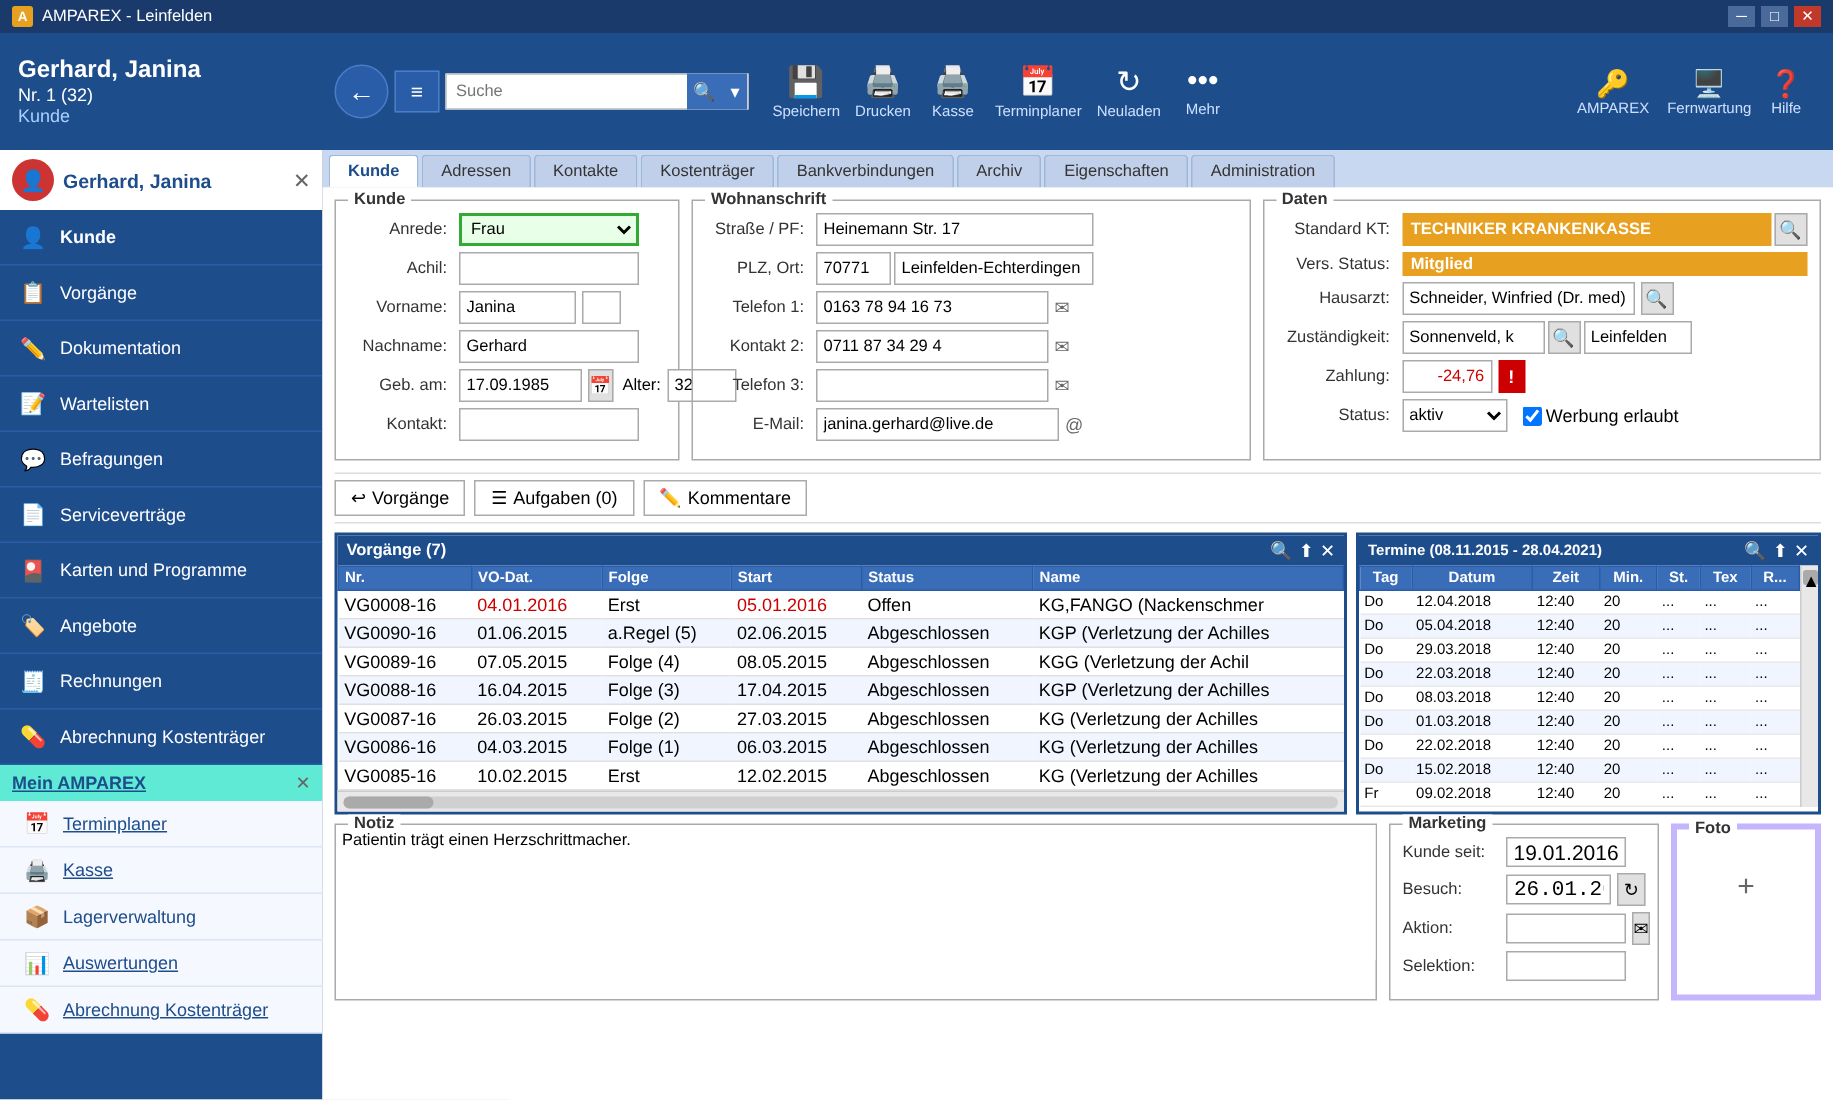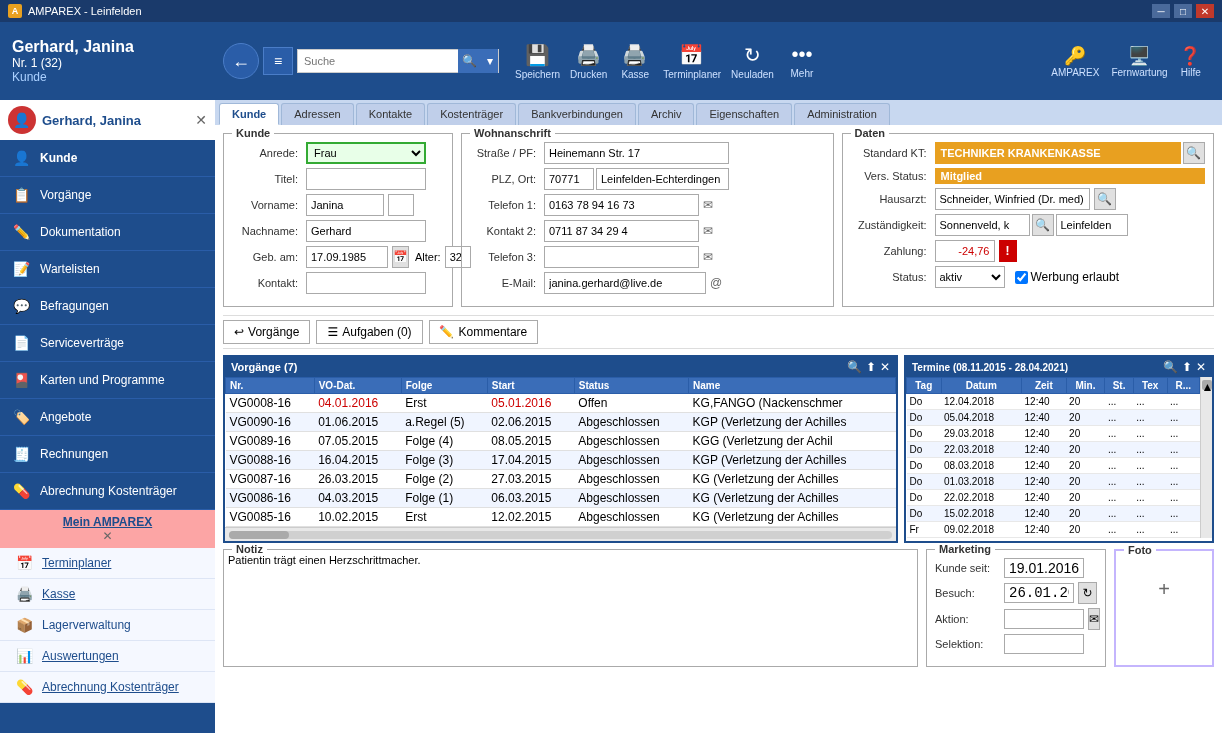--- a/index.html
+++ b/index.html
@@ -40,21 +40,21 @@
     .main { display: flex; height: calc(733px - 22px - 78px); }
 
     
     .sidebar { width: 215px; background: #1e4d8c; display: flex; flex-direction: column; overflow-y: auto; }
     .sidebar-active-item { background: white; display: flex; align-items: center; justify-content: space-between; padding: 6px 8px; }
     .sidebar-active-name { font-weight: bold; color: #1e4d8c; font-size: 13px; }
     .sidebar-active-close { color: #666; font-size: 14px; cursor: pointer; }
     .sidebar-item { display: flex; align-items: center; gap: 8px; padding: 8px 12px; color: white; cursor: pointer; border-bottom: 1px solid #2a5da8; }
     .sidebar-item-icon { width: 20px; height: 20px; display: flex; align-items: center; justify-content: center; font-size: 14px; }
     .sidebar-item-label { font-size: 12px; }
-    .sidebar-section { background: #fca5a5; display: flex; align-items: center; justify-content: space-between; padding: 5px 8px; flex-direction: column; }
+    .sidebar-section { background: #5eead4; display: flex; align-items: center; justify-content: space-between; padding: 5px 8px; }
     .sidebar-section-label { color: #1e4d8c; font-weight: bold; font-size: 12px; text-decoration: underline; }
     .sidebar-section-close { color: #666; cursor: pointer; }
     .sidebar-sub-items { background: #f5f8ff; }
     .sidebar-sub-item { display: flex; align-items: center; gap: 8px; padding: 7px 16px; color: #1e4d8c; cursor: pointer; border-bottom: 1px solid #dde5f5; }
     .sidebar-sub-item-icon { font-size: 14px; width: 18px; }
 
     
     .content { flex: 1; background: #f0f0f0; display: flex; flex-direction: column; overflow: hidden; }
 
     
@@ -118,21 +118,21 @@
     .termine-table { width: 100%; border-collapse: collapse; font-size: 10px; }
     .termine-table th { background: #3a6db8; color: white; padding: 2px 3px; border: 1px solid #2a5da8; font-size: 10px; }
     .termine-table td { padding: 2px 3px; border-bottom: 1px solid #e8e8e8; font-size: 10px; }
     .termine-table tr:nth-child(even) td { background: #f0f5ff; }
 
     
     .bottom-row { display: flex; gap: 8px; }
     .notiz-section { flex: 1; border: 1px solid #aaa; position: relative; min-height: 100px; }
     .notiz-text { width: 100%; height: 90px; border: none; outline: none; resize: none; font-size: 11px; padding: 4px; font-family: inherit; }
     .marketing-section { width: 180px; border: 1px solid #aaa; position: relative; padding: 8px; }
-    .foto-section { width: 100px; border: 2px solid #c4b5fd; position: relative; padding: 8px; }
+    .foto-section { width: 100px; border: 4px solid #c4b5fd; position: relative; padding: 8px; }
     .marketing-row { display: flex; align-items: center; margin-bottom: 4px; gap: 4px; }
     .marketing-label { min-width: 65px; font-size: 11px; color: #333; }
     .marketing-input { height: 20px; border: 1px solid #aaa; padding: 1px 4px; font-size: 14px; width: 80px; }
     .foto-plus { display: flex; align-items: center; justify-content: center; height: 60px; font-size: 20px; color: #666; cursor: pointer; }
     .checkbox-label { display: flex; align-items: center; gap: 3px; font-size: 11px; }
     .zustand-field { display: flex; align-items: center; gap: 2px; }
   </style>
 </head>
 <body>
 
@@ -303,38 +303,38 @@
 
         <div class="section-box" style="min-width:220px; max-width:230px;">
           <span class="section-title">Kunde</span>
           <div class="form-row">
             <span class="form-label">Anrede:</span>
             <select class="form-select green-bg" style="width:120px;">
               <option>Frau</option>
             </select>
           </div>
           <div class="form-row">
-            <span class="form-label">Titel:</span>
+            <span class="form-label">Achil:</span>
             <input class="form-input" style="width: 120px;" value="">
           </div>
           <div class="form-row">
             <span class="form-label">Vorname:</span>
             <input class="form-input" style="width: 78px;" value="Janina">
             <input class="form-input" style="width: 26px;" value="">
           </div>
           <div class="form-row">
             <span class="form-label">Nachname:</span>
             <input class="form-input" style="width: 120px;" value="Gerhard">
           </div>
           <div class="form-row">
             <span class="form-label">Geb. am:</span>
             <input class="form-input" style="width: 82px;" value="17.09.1985">
             <button class="icon-btn">📅</button>
             <span style="font-size:11px;margin-left:2px;">Alter:</span>
-            <input class="form-input" style="width: 26px;" value="32">
+            <input class="form-input" style="width: 46px;" value="32">
           </div>
           <div class="form-row">
             <span class="form-label">Kontakt:</span>
             <input class="form-input" style="width: 120px;" value="">
           </div>
         </div>
 
         <div class="section-box wohn-section">
           <span class="section-title">Wohnanschrift</span>
           <div class="form-row">

